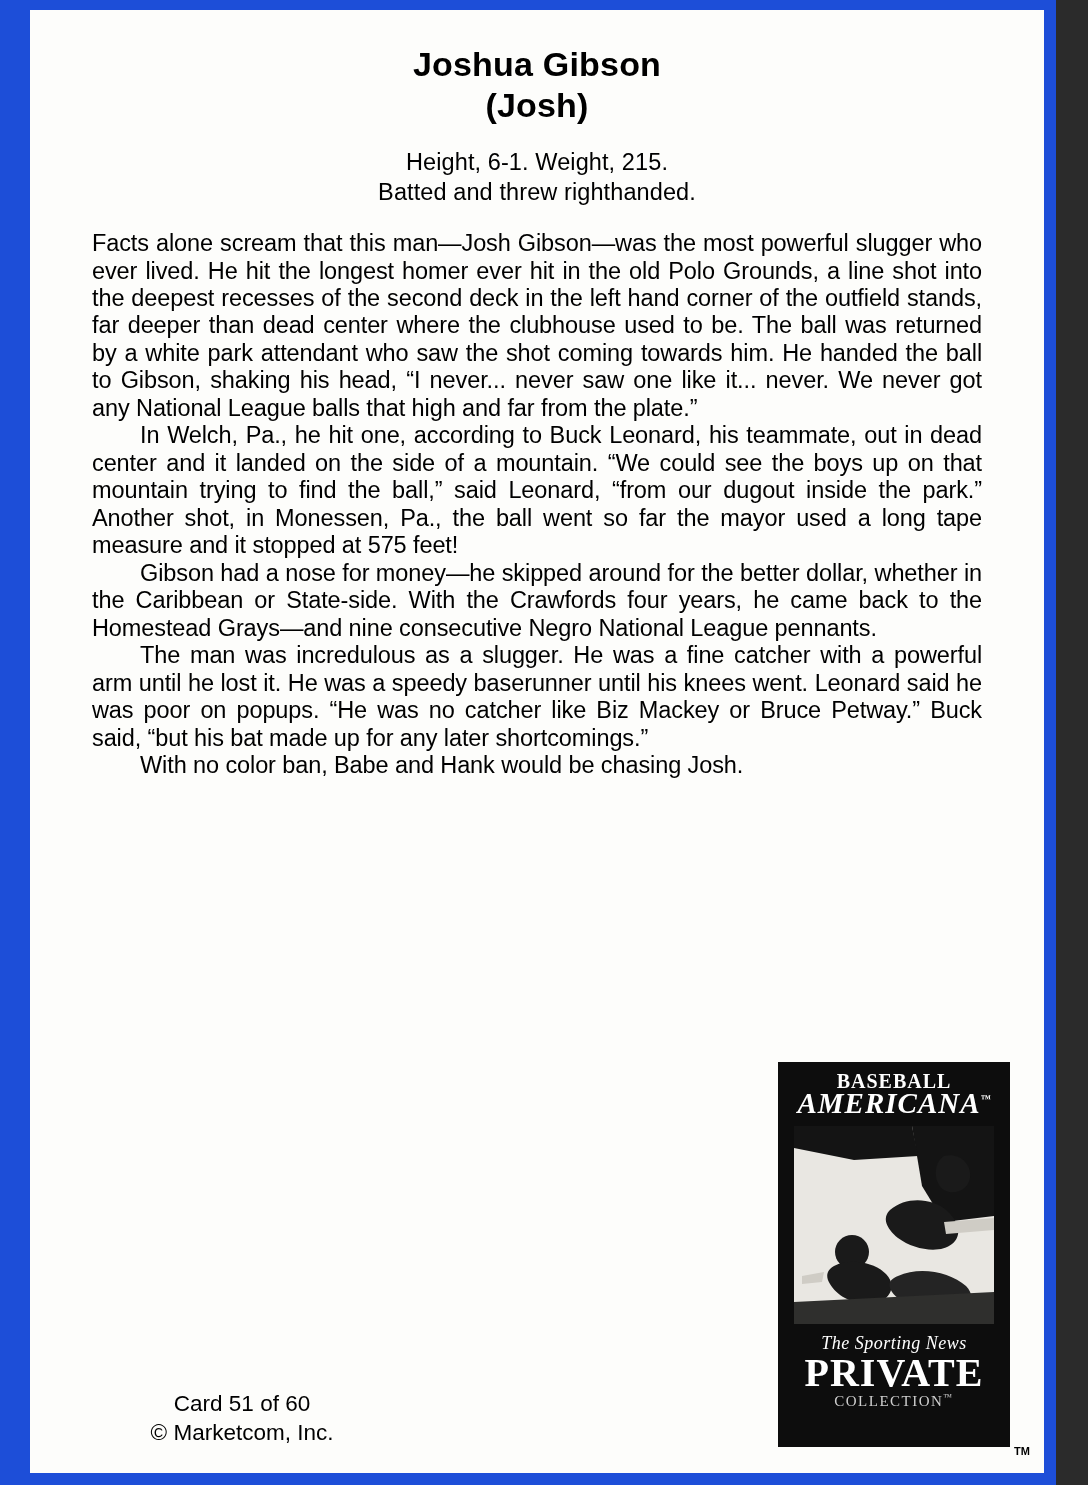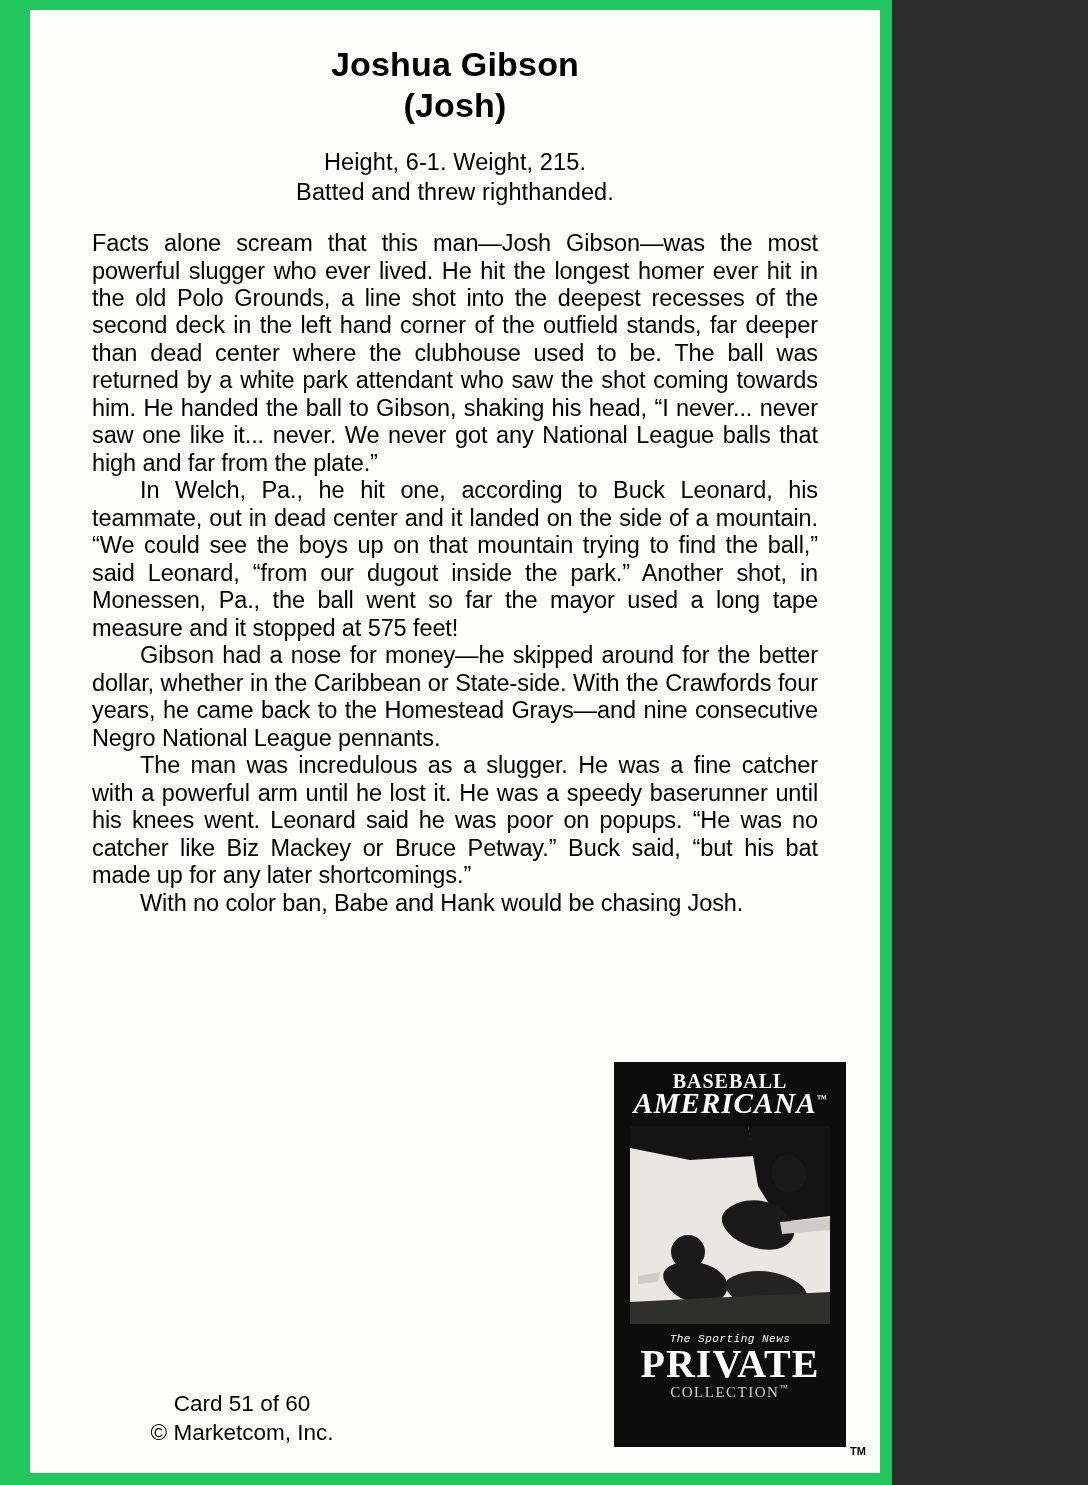--- a/index.html
+++ b/index.html
@@ -8,23 +8,23 @@
     background: #2b2b2b;
   }
   body {
     width: 1088px;
     height: 1485px;
     font-family: "Liberation Sans", sans-serif;
   }
   .card {
     position: relative;
     box-sizing: border-box;
-    width: 892px;
+    width: 1056px;
     height: 1485px;
-    background: #22c55e;
+    background: #1d4ed8;
     padding: 10px 12px 12px 30px;
   }
   .card-inner {
     position: relative;
     box-sizing: border-box;
     width: 100%;
     height: 100%;
     background: #fdfdfb;
     padding: 34px 62px 0 62px;
     overflow: hidden;
@@ -105,22 +105,22 @@
     position: relative;
     overflow: hidden;
     border: 1px solid #0d0d0d;
   }
   .logo-art svg { display: block; }
   .logo-foot {
     margin-top: 8px;
     text-align: center;
   }
   .logo-foot .sporting {
-    font-family: Liberation Mono, monospace;
-    font-size: 11px;
+    font-family: Liberation Serif, serif;
+    font-size: 18px;
     font-style: italic;
     letter-spacing: 0.5px;
   }
   .logo-foot .private {
     font-family: "Liberation Serif", serif;
     font-size: 40px;
     font-weight: bold;
     line-height: 0.95;
     letter-spacing: 1px;
   }

